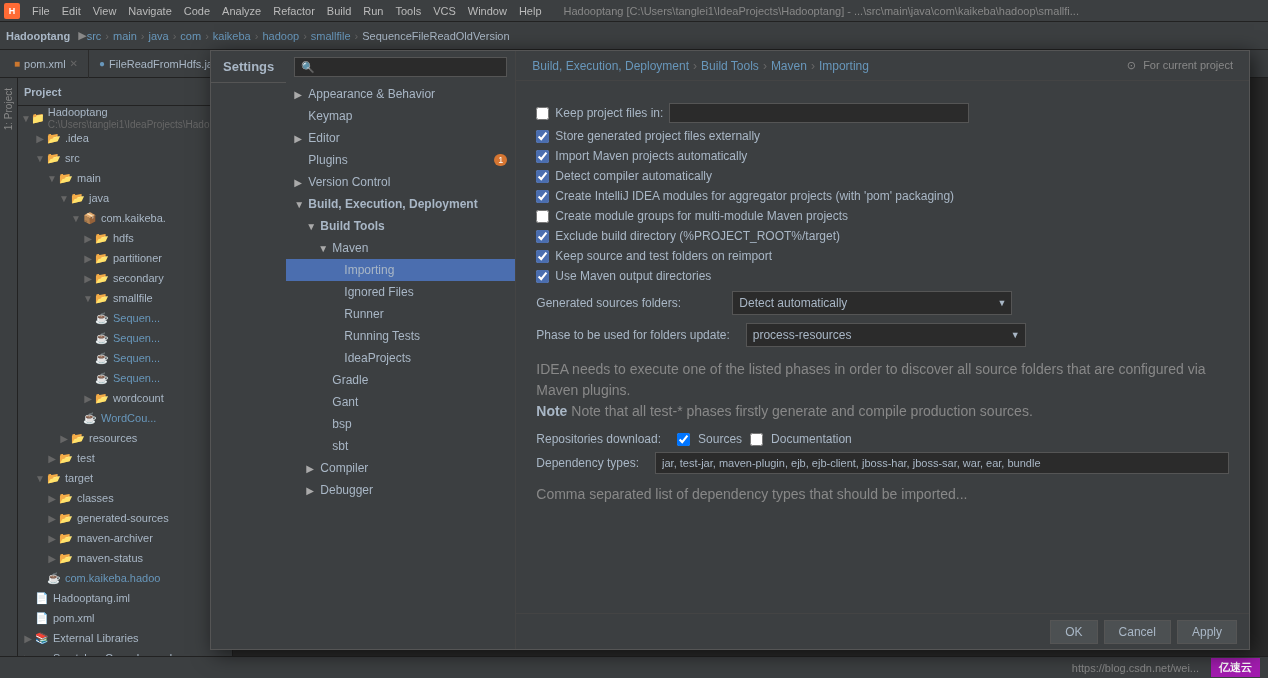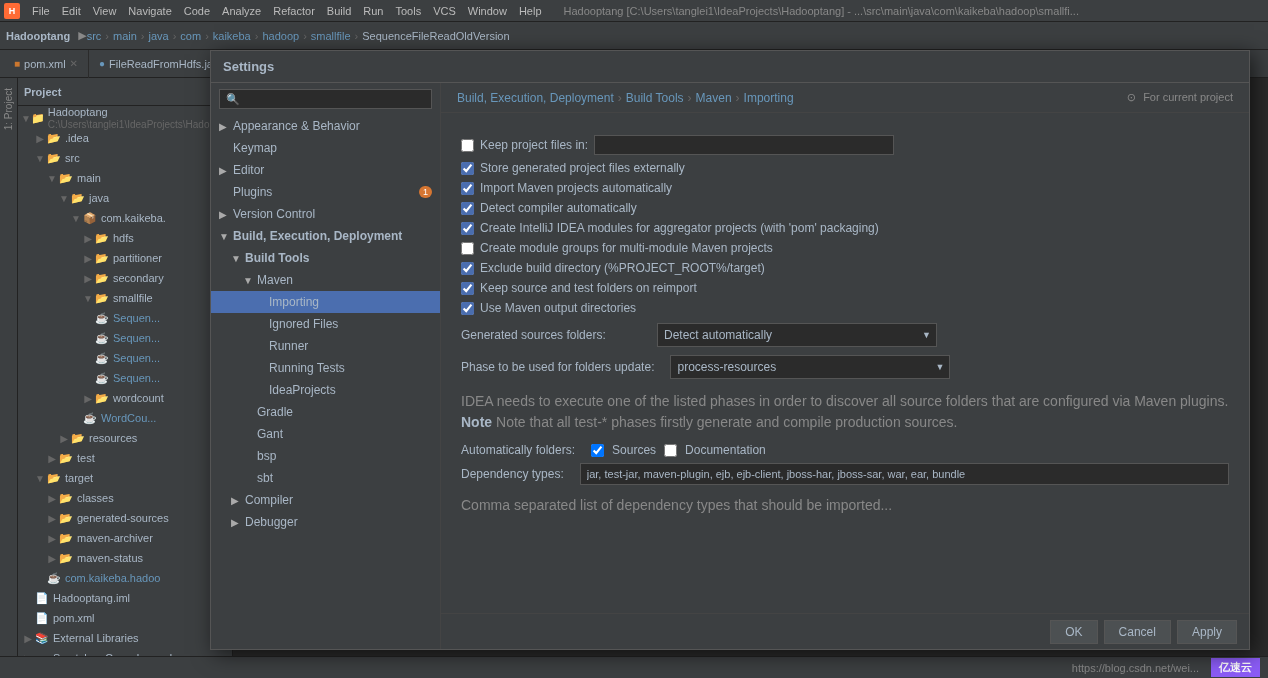--- a/index.html
+++ b/index.html
@@ -39,21 +39,21 @@
     .folder-icon { color: #e8bf6a; }
 
     
     .content-area { flex: 1; display: flex; flex-direction: column; background: #2b2b2b; position: relative; }
     .editor-area { flex: 1; background: #2b2b2b; padding: 10px 20px; font-family: 'Courier New', monospace; font-size: 13px; }
     .line-numbers { color: #606366; margin-right: 20px; display: inline-block; min-width: 20px; text-align: right; }
     .code-line { display: flex; }
     .kw { color: #cc7832; }
 
     
-    .dialog-overlay { position: fixed; top: 50px; left: 210px; width: 1040px; height: 600px; background: #3c3f41; border: 1px solid #555; box-shadow: 4px 4px 20px rgba(0,0,0,0.6); display: flex; flex-direction: column; z-index: 100; }
+    .dialog-overlay { position: fixed; top: 50px; left: 210px; width: 1040px; height: 600px; background: #3c3f41; border: 1px solid #555; box-shadow: 4px 4px 20px rgba(0,0,0,0.6); display: flex; flex-direction: row; z-index: 100; }
     .dialog-title-bar { background: #3c3f41; height: 32px; display: flex; align-items: center; padding: 0 12px; border-bottom: 1px solid #555; }
     .dialog-title { font-size: 13px; color: #a9b7c6; font-weight: bold; }
     .dialog-body { display: flex; flex: 1; overflow: hidden; }
 
     
     .settings-sidebar { width: 230px; background: #3c3f41; border-right: 1px solid #444; display: flex; flex-direction: column; }
     .search-box { margin: 6px 8px; }
     .search-input { width: 100%; background: #2b2b2b; border: 1px solid #555; color: #a9b7c6; font-size: 11px; padding: 3px 6px; outline: none; }
     .settings-tree { flex: 1; overflow-y: auto; }
     .stree-item { display: flex; align-items: center; padding: 3px 8px; cursor: pointer; min-height: 22px; }
@@ -537,21 +537,21 @@
           </div>
         </div>
 
         <div class="hint-text">
           <span>IDEA needs to execute one of the listed phases in order to discover all source folders that are configured via Maven plugins.</span><br>
           <strong>Note</strong>
           <span>Note that all test-* phases firstly generate and compile production sources.</span>
         </div>
 
         <div class="auto-download-row" style="margin-top:10px;">
-          <span class="section-label">Automatically folders:</span>
+          <span class="section-label">Repositories download:</span>
           <input type="checkbox" id="cb_sources" checked="" style="">
           <label for="cb_sources" class="checkbox-label">Sources</label>
           <input type="checkbox" id="cb_docs" style="">
           <label for="cb_docs" class="checkbox-label">Documentation</label>
         </div>
 
         <div class="dep-types-row">
           <span class="section-label">Dependency types:</span>
           <input type="text" class="dep-types-input" value="jar, test-jar, maven-plugin, ejb, ejb-client, jboss-har, jboss-sar, war, ear, bundle" style="">
         </div>
@@ -567,15 +567,15 @@
         <button class="btn">Apply</button>
       </div>
     </div>
   </div>
 </div>
 
 <div class="status-bar" style="position:fixed; bottom:0; left:0; width:1268px;">
   <span></span>
   <div class="status-right">
     <span>https://blog.csdn.net/wei...</span>
-    <span style="background:#8b5cf6; color:white; padding:2px 8px; font-size:11px; font-weight:bold;">亿速云</span>
+    <span style="background:#a21caf; color:white; padding:2px 8px; font-size:11px; font-weight:bold;">亿速云</span>
   </div>
 </div>
 
 </body></html>

